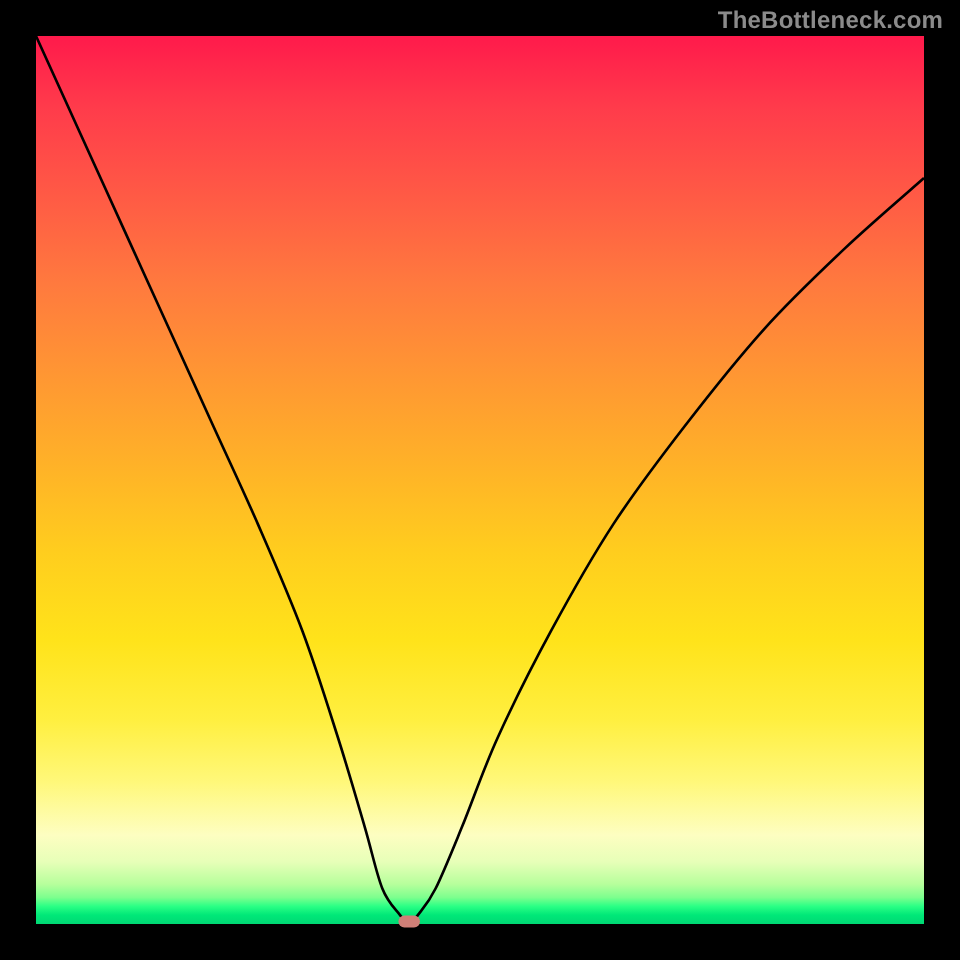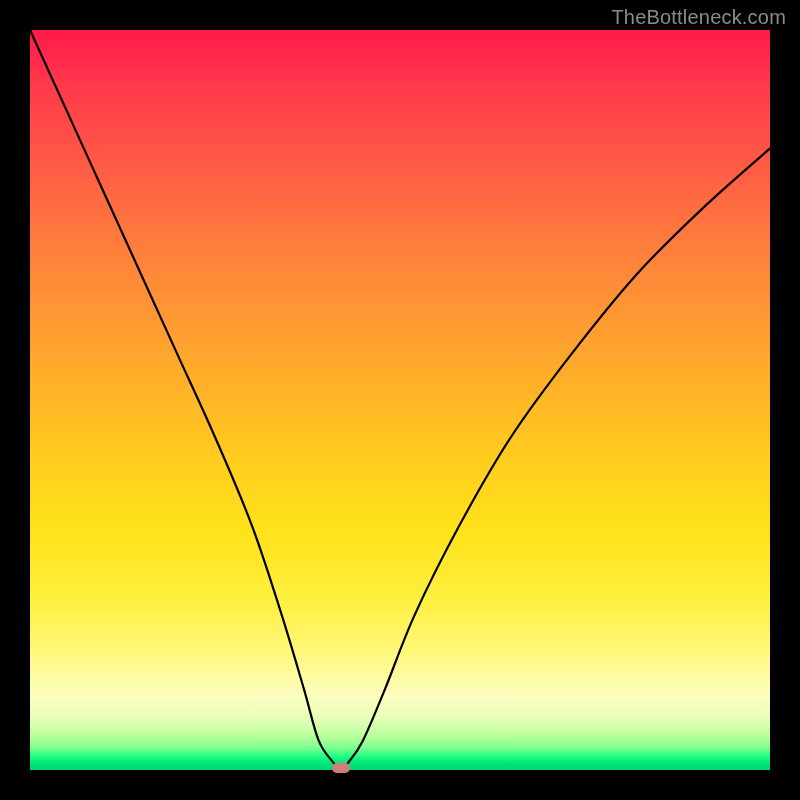--- a/index.html
+++ b/index.html
@@ -37,21 +37,21 @@
       #00e878 99%,
       #00d874 100%
     );
   }
   .watermark {
     position: absolute;
     top: 6px;
     right: 14px;
     color: #8b8b8b;
     font-size: 20px;
-    font-weight: 400;
+    font-weight: 700;
     letter-spacing: 0.2px;
     user-select: none;
   }
   svg.curve {
     position: absolute;
     left: 0;
     top: 0;
     width: 740px;
     height: 740px;
     overflow: visible;

